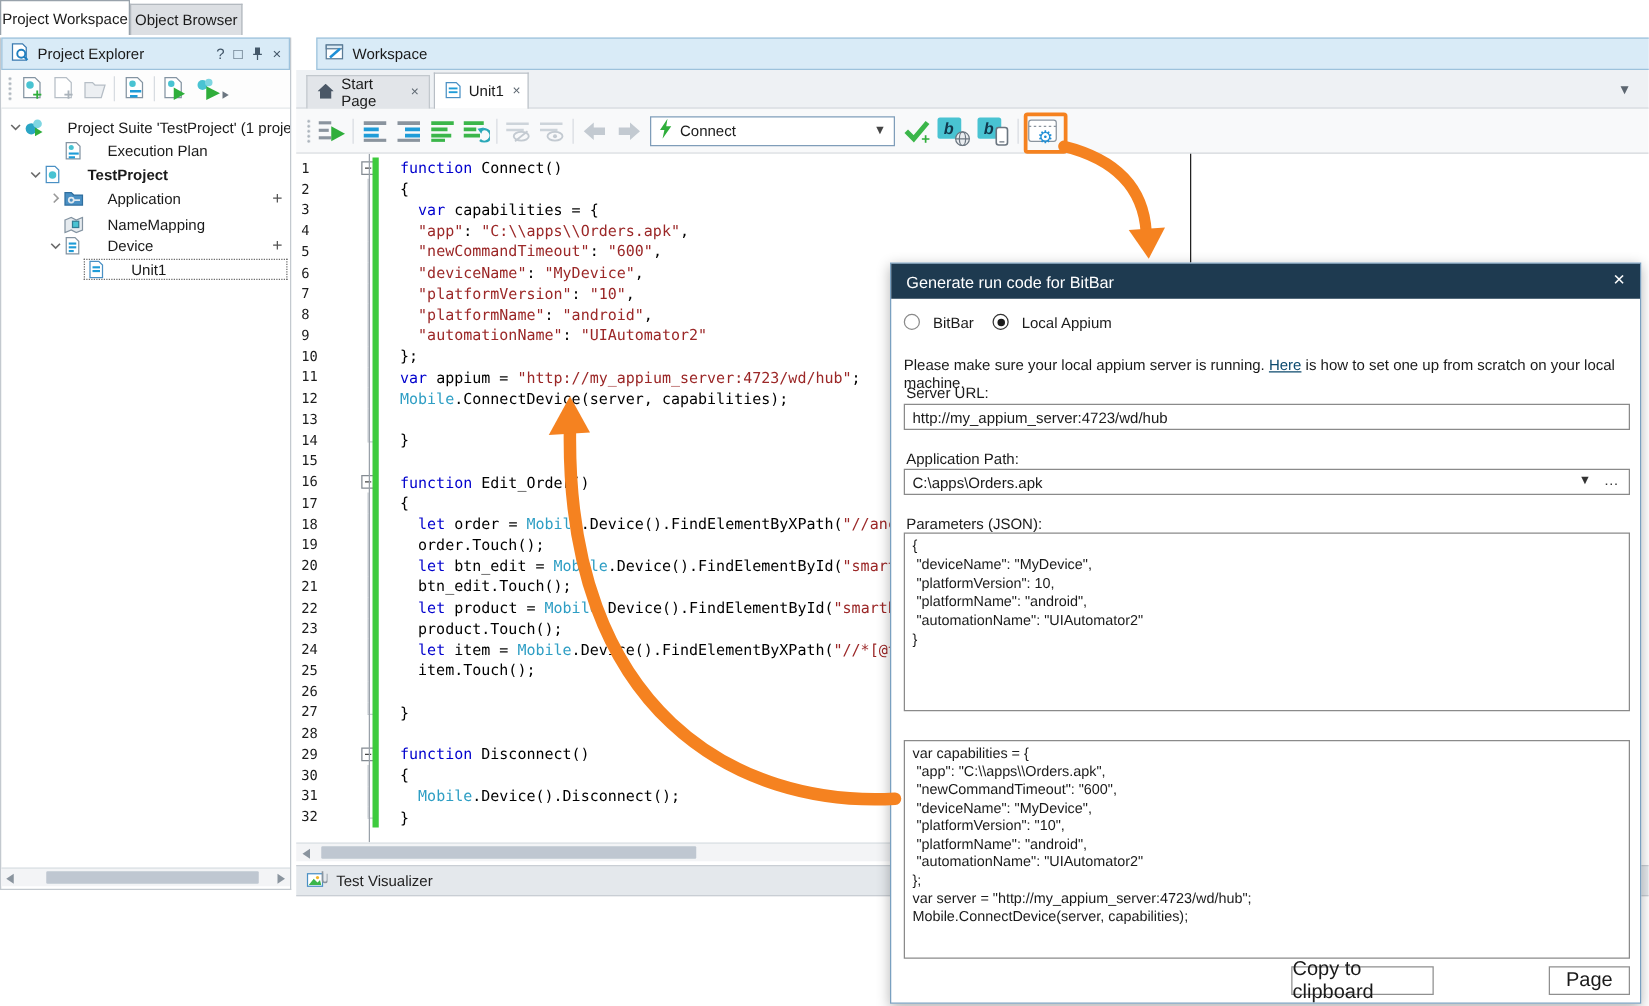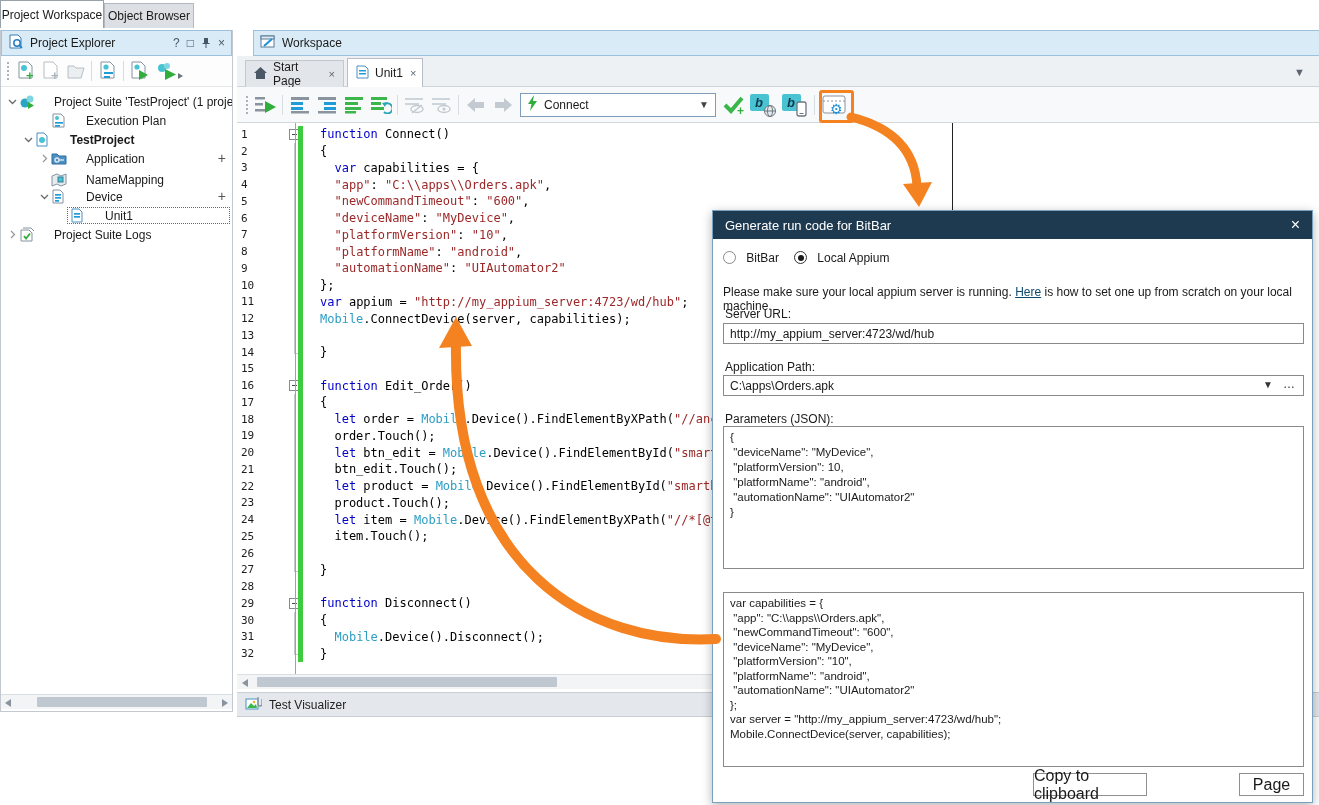--- a/index.html
+++ b/index.html
@@ -260,35 +260,20 @@
         <span class="selbox">
           <span class="ticon">
             <svg width="14" height="15">
               <path d="M2 1h7l3 3v10H2z" fill="#fff" stroke="#4a90c4"></path>
               <rect x="4" y="5" width="6" height="1.7" fill="#1f9cd8"></rect>
               <rect x="4" y="8" width="6" height="1.7" fill="#1f9cd8"></rect>
             </svg>
           </span>
           <span class="tlabel">Unit1</span>
         </span>
-      </div>
-      <div class="tree-row" style="padding-left: 4px;">
-        <span class="chev">
-          <svg width="9" height="9">
-            <polyline points="3,1 6.5,4.5 3,8" fill="none" stroke="#9a9a9a" stroke-width="1.3"></polyline>
-          </svg>
-        </span>
-        <span class="ticon">
-          <svg width="16" height="15">
-            <path d="M2 3h8l3 3v8H2z" fill="#fff" stroke="#8494a2"></path>
-            <path d="M4 1h8l3 3" fill="none" stroke="#8494a2"></path>
-            <polyline points="5,9 7,11.5 11,6.5" fill="none" stroke="#2fae3b" stroke-width="1.8"></polyline>
-          </svg>
-        </span>
-        <span class="tlabel">Project Suite Logs</span>
       </div>
     </div>
   <div class="hscroll" style="left:0;top:664px;width:231px">
     <span class="hs-arrow hs-left" style="left:4px"></span>
     <span class="hs-thumb" style="left:36px;width:170px"></span>
     <span class="hs-arrow hs-right" style="right:4px"></span>
   </div>
 </div>
 
 <div id="workspace">

